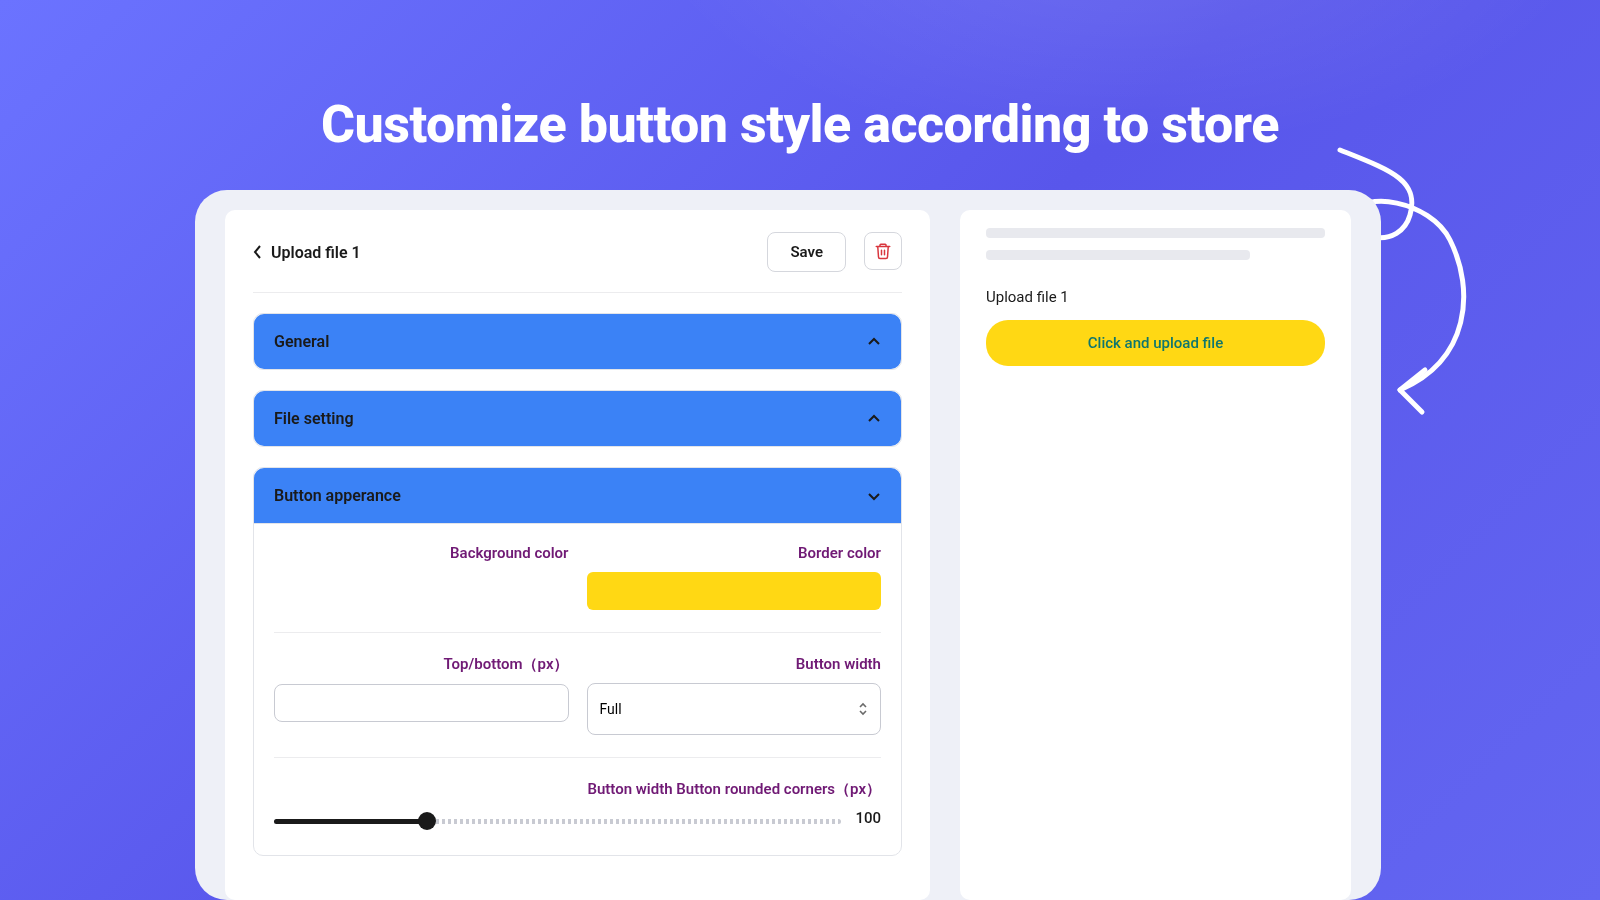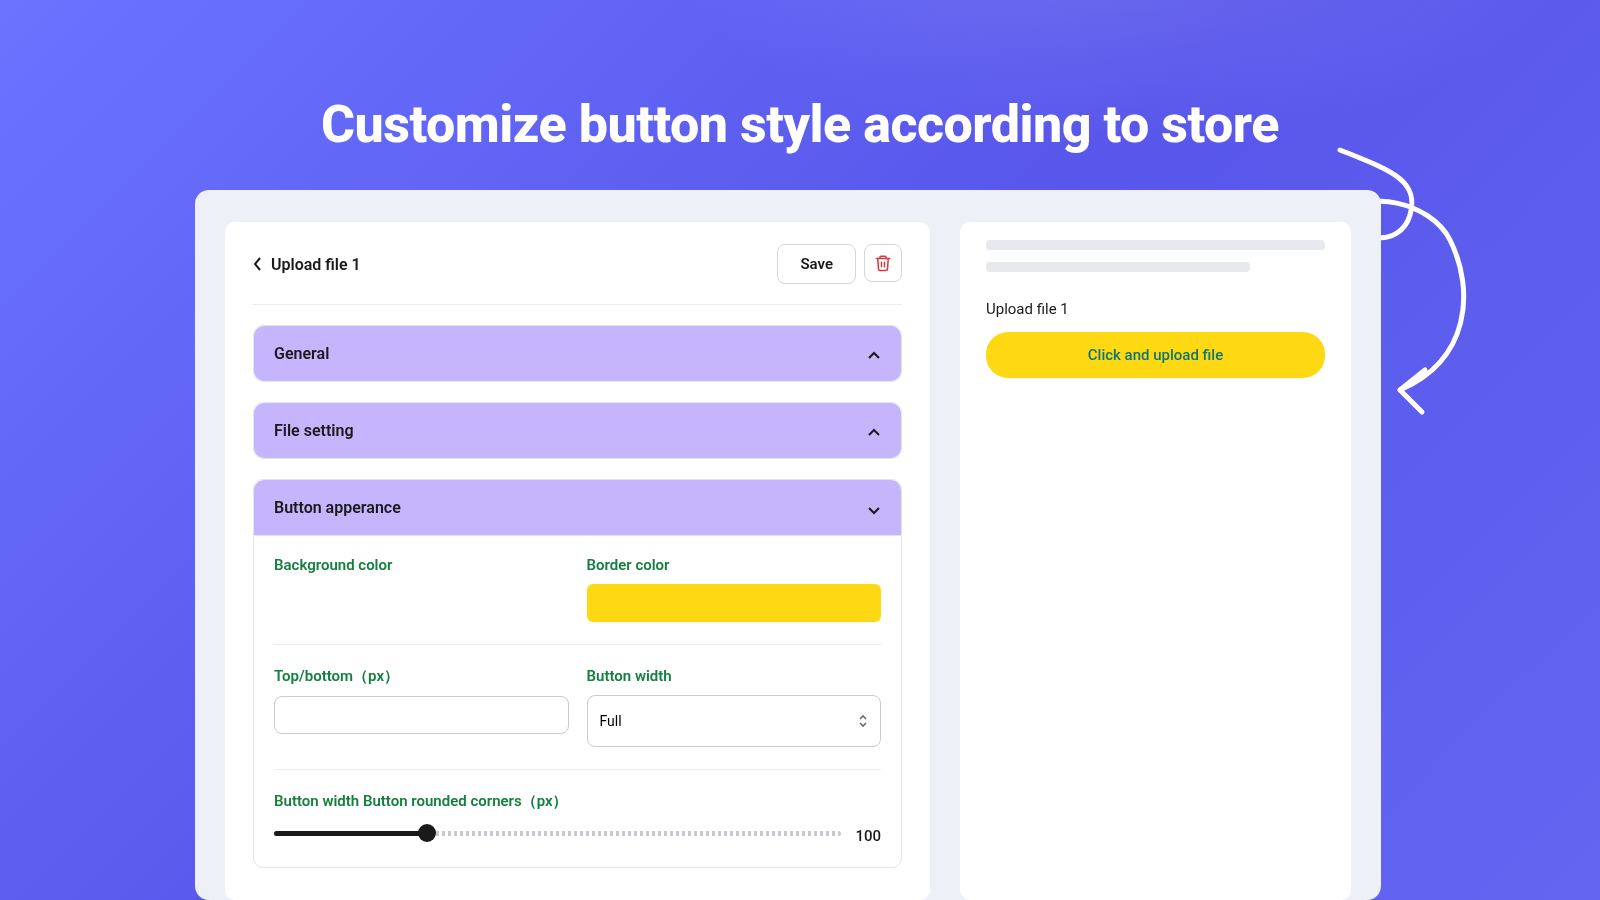--- a/index.html
+++ b/index.html
@@ -31,22 +31,22 @@
   letter-spacing: -0.5px;
 }
 
 .outer-card {
   position: absolute;
   top: 190px;
   left: 195px;
   width: 1186px;
   height: 710px;
   background: #EEF0F7;
-  border-radius: 14px;
-  padding: 32px 30px 0 30px;
+  border-radius: 32px;
+  padding: 20px 30px 0 30px;
   display: flex;
   gap: 30px;
 }
 
 .editor-panel {
   background: #fff;
   border-radius: 10px;
   width: 705px;
   padding: 22px 28px 0 28px;
   overflow: hidden;
@@ -64,21 +64,21 @@
   display: flex;
   align-items: center;
   gap: 8px;
   font-size: 16px;
   font-weight: 600;
   color: #1A1A1A;
   cursor: pointer;
 }
 .breadcrumb svg { width: 10px; height: 16px; }
 
-.header-actions { display: flex; gap: 8px; }
+.header-actions { display: flex; gap: 18px; }
 
 .save-btn {
   background: #fff;
   border: 1px solid #D5D7DD;
   border-radius: 8px;
   padding: 10px 22px;
   font-size: 15px;
   font-weight: 600;
   cursor: pointer;
   color: #1a1a1a;
@@ -97,23 +97,23 @@
 .delete-btn svg { width: 18px; height: 18px; }
 
 .accordion {
   border: 1px solid #E2E4E9;
   border-radius: 10px;
   margin-top: 20px;
 }
 .accordion-header {
   display: flex;
   justify-content: space-between;
-  align-items: flex-end;
+  align-items: center;
   padding: 18px 20px;
-  background: #c4b5fd;
+  background: #3b82f6;
   border-radius: 10px;
   cursor: pointer;
 }
 .accordion-header.open-body { border-radius: 10px 10px 0 0; gap: 20px; }
 .accordion-header .title {
   font-size: 16px;
   font-weight: 600;
   color: #1A1A1A;
 }
 .accordion-header svg { width: 14px; height: 14px; }
@@ -124,23 +124,24 @@
 }
 
 .color-row, .size-row {
   display: flex;
   gap: 18px;
 }
 .field { flex: 1; }
 .field-label {
   font-size: 15px;
   font-weight: 600;
-  color: #15803d;
+  color: #701a75;
   margin-bottom: 10px;
   display: block;
+  text-align: right;
 }
 .swatch {
   width: 100%;
   height: 38px;
   border-radius: 6px;
   cursor: pointer;
 }
 .divider {
   height: 1px;
   background: #ECECEE;
@@ -173,21 +174,21 @@
   position: absolute;
   right: 12px;
   top: 50%;
   transform: translateY(-50%);
   pointer-events: none;
 }
 
 .slider-row { }
 .slider-track-wrap {
   display: flex;
-  align-items: flex-end;
+  align-items: flex-start;
   gap: 14px;
 }
 .slider {
   position: relative;
   flex: 1;
   height: 24px;
   display: flex;
   align-items: center;
 }
 .slider-rail {

